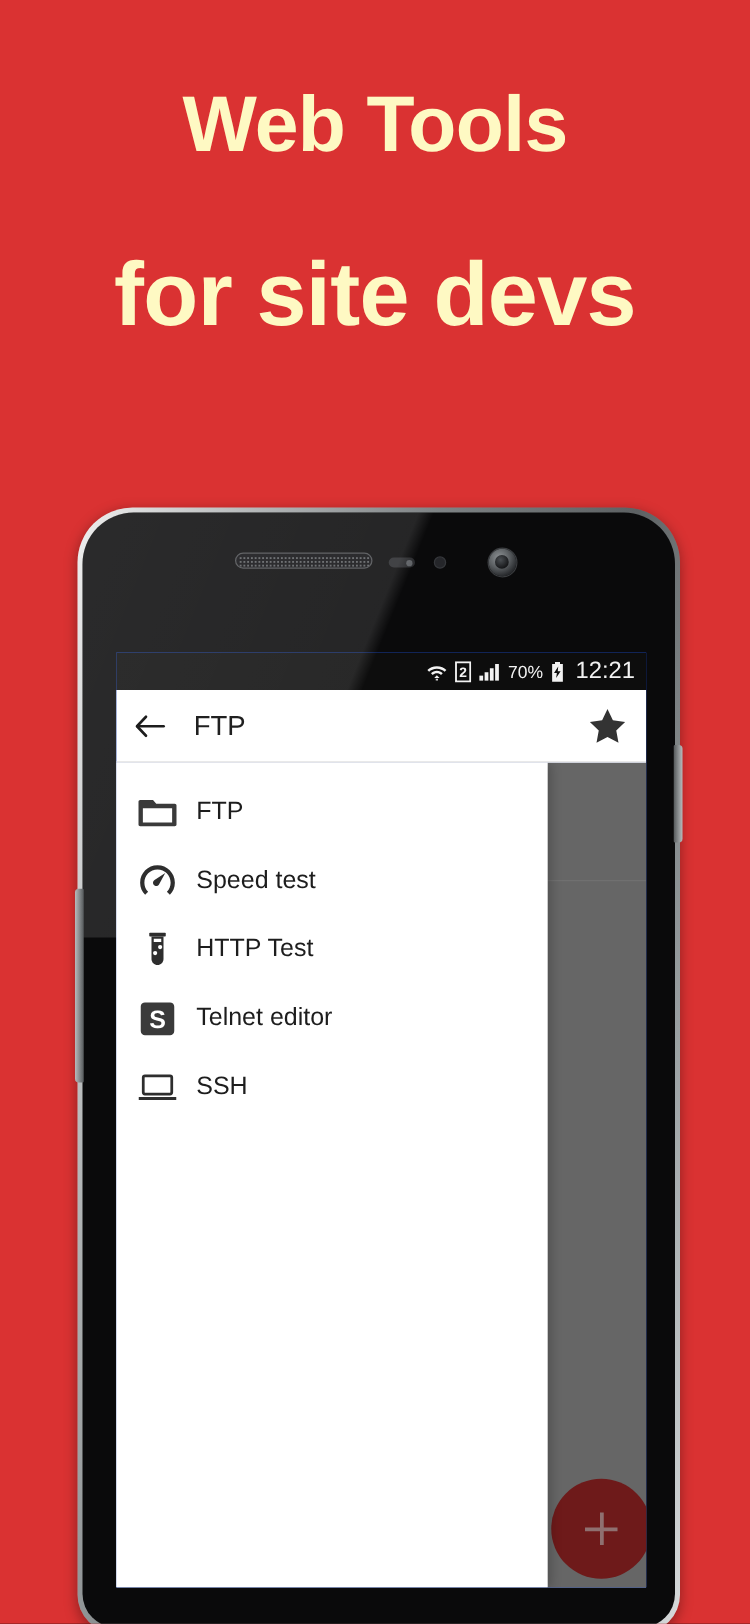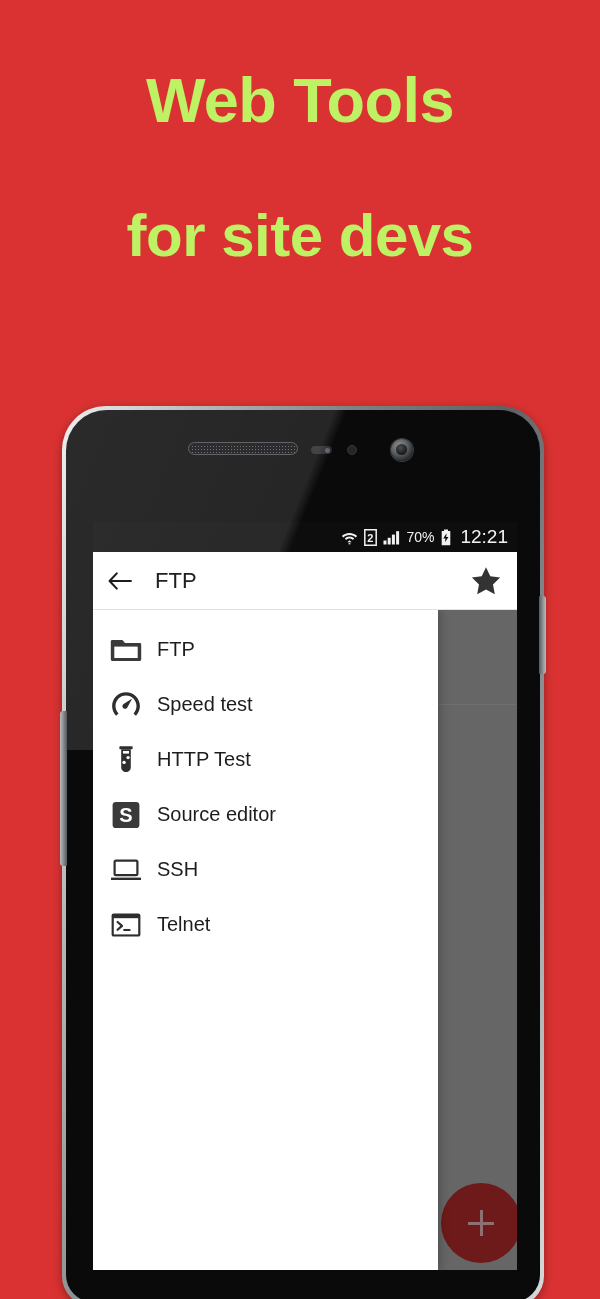--- a/index.html
+++ b/index.html
@@ -16,31 +16,31 @@
     position: relative;
   }
 
   
   .headline {
     position: absolute;
     top: 52px;
     left: 0;
     width: 600px;
     text-align: center;
-    color: #bef264;
+    color: #fef9c3;
     font-weight: bold;
     letter-spacing: -0.5px;
   }
   .headline-line1 {
     font-size: 63px;
     line-height: 96px;
     display: block;
   }
   .headline-line2 {
-    font-size: 60px;
+    font-size: 72px;
     line-height: 96px;
     display: block;
     margin-top: 40px;
   }
 
   
   .phone {
     position: absolute;
     left: 62px;
     top: 406px;
@@ -426,44 +426,33 @@
             <span class="drawer-label">HTTP Test</span>
           </div>
 
           <div class="drawer-item">
             <span class="drawer-icon">
               <svg width="32" height="28" viewBox="0 0 32 28" class="ico">
                 <rect x="2.6" y="0.9" width="26.8" height="26.2" rx="3.4" fill="#3a3a3a"></rect>
                 <text x="16" y="21.1" font-family="Liberation Sans, sans-serif" font-size="20" font-weight="bold" fill="#ffffff" text-anchor="middle">S</text>
               </svg>
             </span>
-            <span class="drawer-label">Source editor</span>
+            <span class="drawer-label">Telnet editor</span>
           </div>
 
           <div class="drawer-item">
             <span class="drawer-icon">
               <svg width="32" height="26" viewBox="0 0 32 26" class="ico">
                 <rect x="4.6" y="3.6" width="22.8" height="14.6" rx="1.4" fill="none" stroke="#2e2e2e" stroke-width="2.2"></rect>
                 <path d="M1.0 20.6h30.0v2.4H1.0z" fill="#2e2e2e"></path>
               </svg>
             </span>
             <span class="drawer-label">SSH</span>
           </div>
 
-          <div class="drawer-item">
-            <span class="drawer-icon">
-              <svg width="32" height="26" viewBox="0 0 32 26" class="ico">
-                <rect x="1.6" y="1.4" width="28.8" height="23.2" rx="2.2" fill="#2e2e2e"></rect>
-                <rect x="3.8" y="6.2" width="24.4" height="16.2" fill="#ffffff"></rect>
-                <path d="M7.6 10.0l4.4 3.9-4.4 3.9" fill="none" stroke="#2e2e2e" stroke-width="2.2" stroke-linecap="round" stroke-linejoin="round"></path>
-                <path d="M14.2 18.0h5.4" fill="none" stroke="#2e2e2e" stroke-width="2.2" stroke-linecap="round"></path>
-              </svg>
-            </span>
-            <span class="drawer-label">Telnet</span>
-          </div>
 
 
         </div>
       </div>
     </div>
 
     <div class="phone-gloss"></div>
   </div>
 
   <div class="btn-volume"></div>

